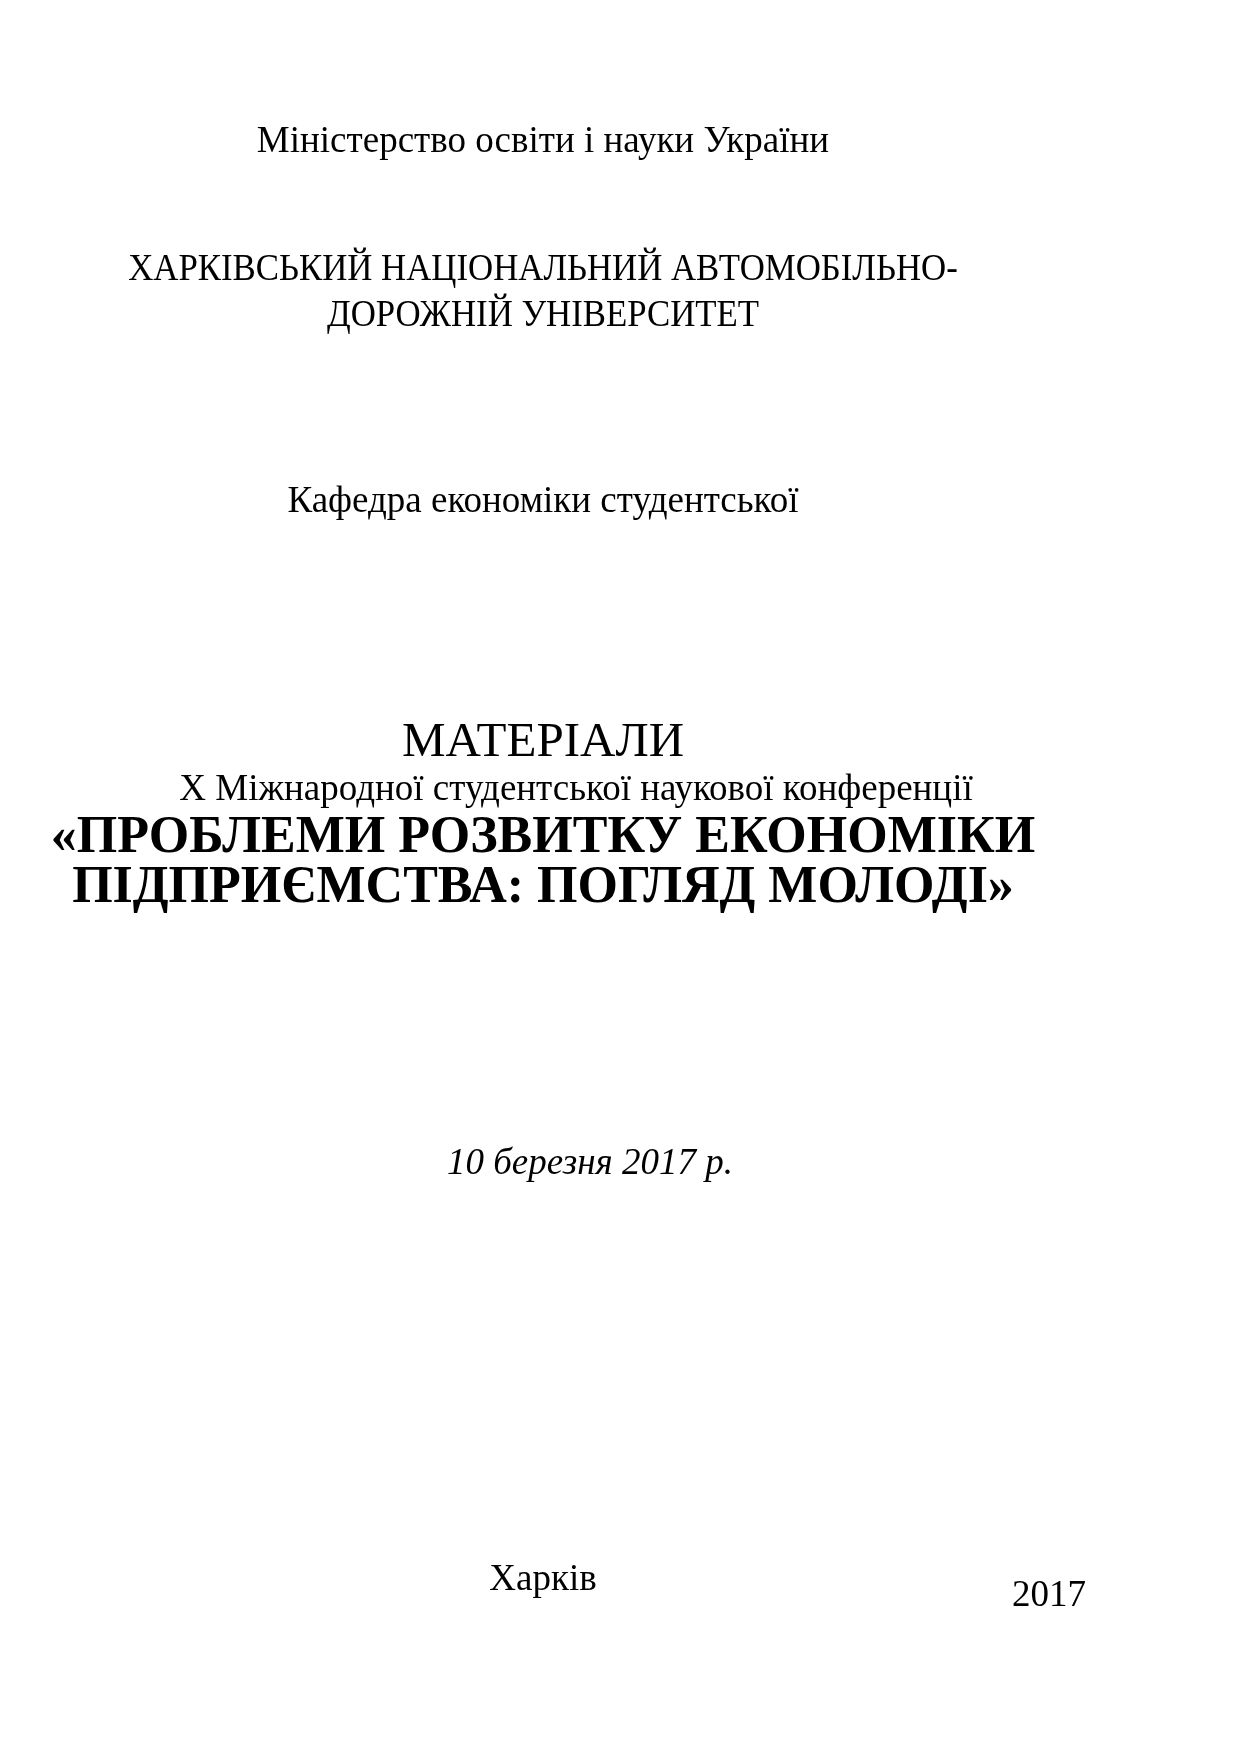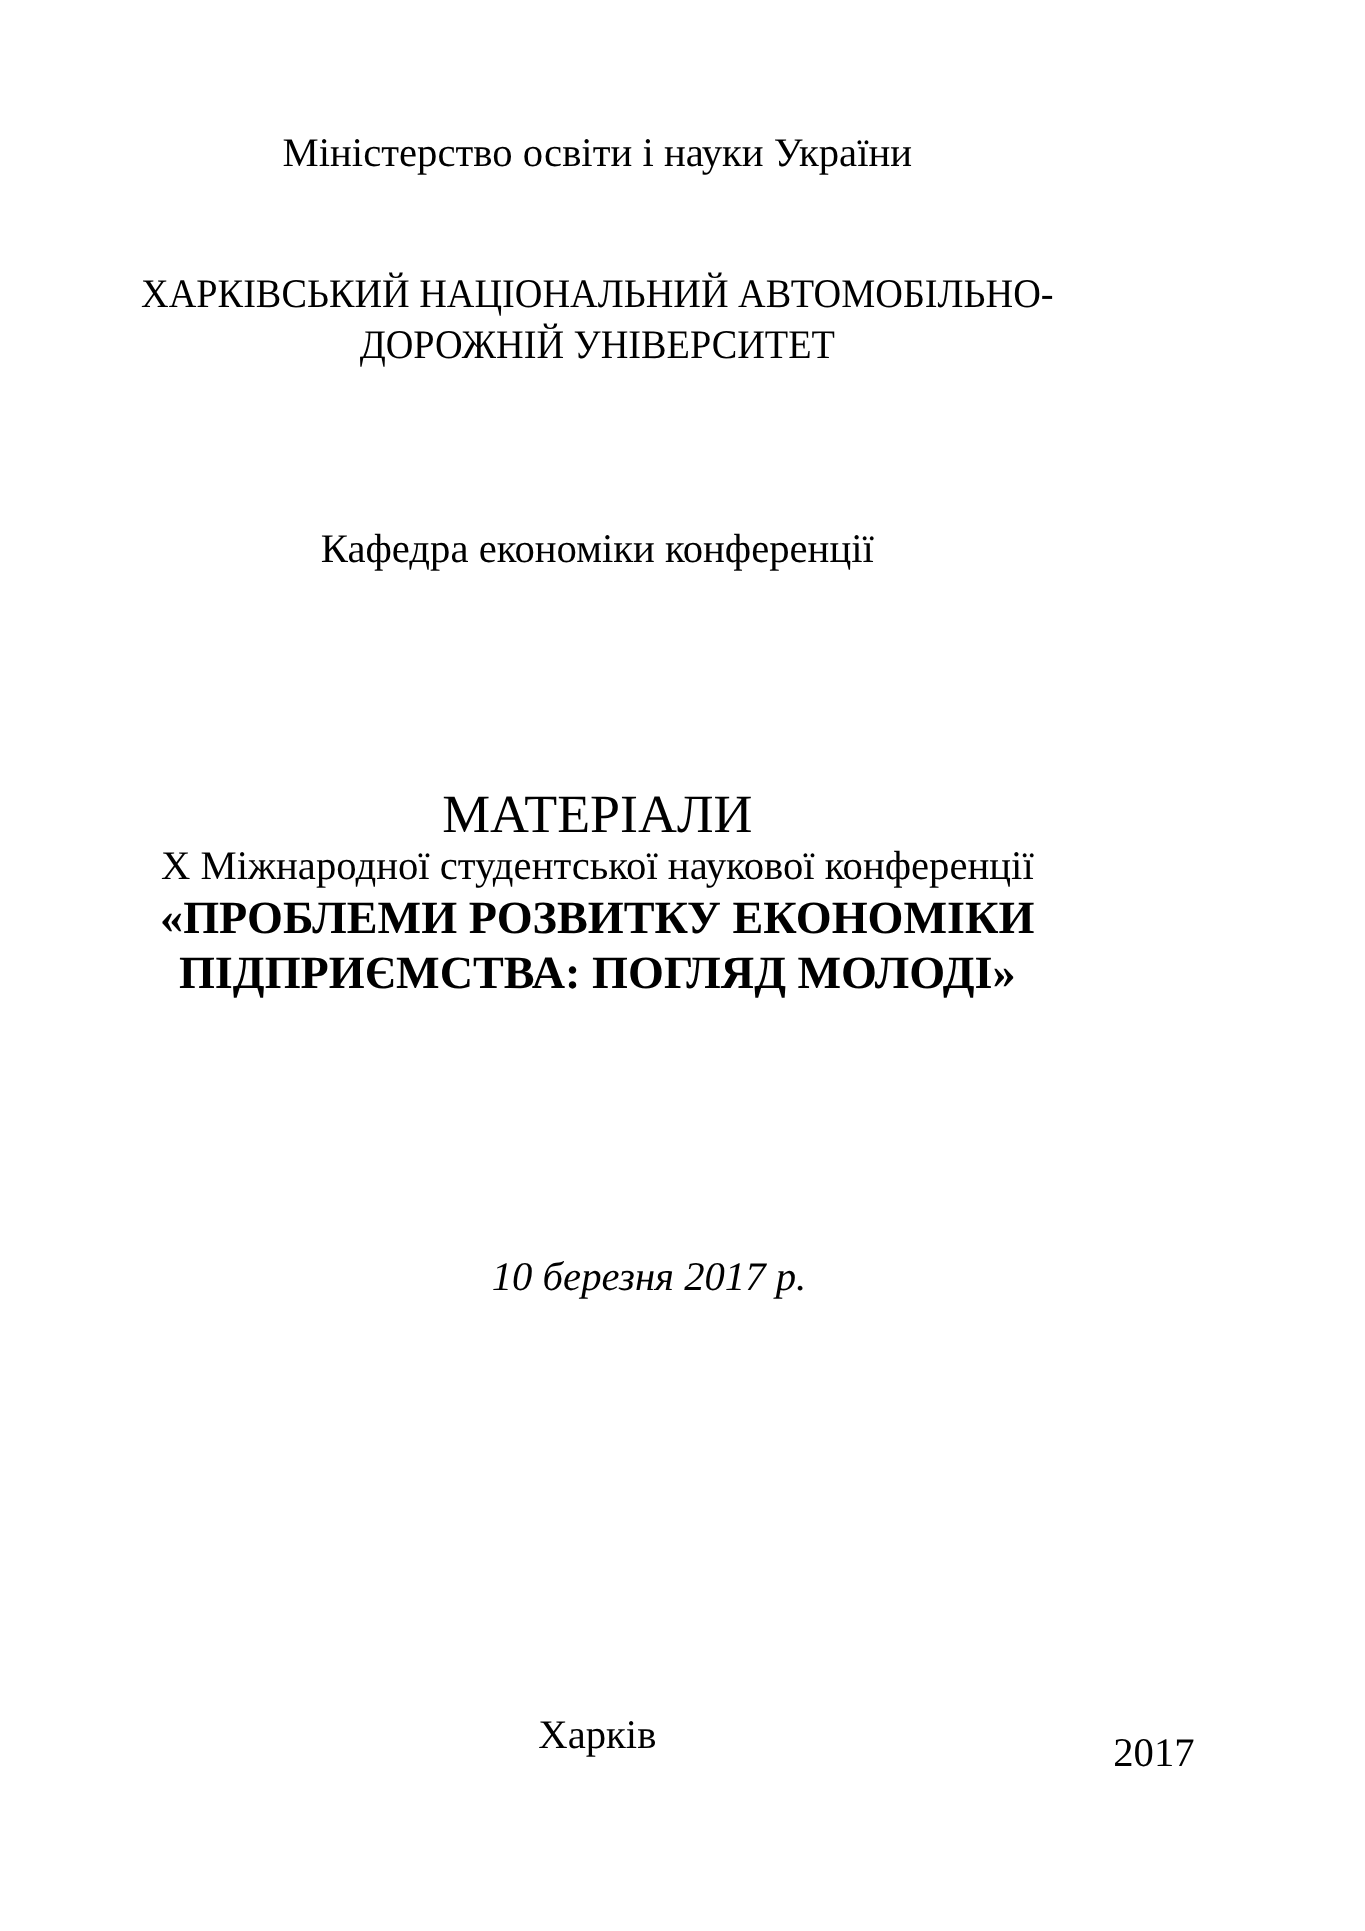--- a/index.html
+++ b/index.html
@@ -22,38 +22,38 @@
     text-align: center;
     white-space: nowrap;
   }
   .ministry { top: 118px; font-size: 37px; line-height: 44px; }
   .university { top: 245px; font-size: 37px; line-height: 46px; }
   .university span { display: block; }
   .university .u1 { transform: scaleX(0.94); }
   .university .u2 { transform: scaleX(0.94); }
   .department { top: 478px; font-size: 37px; line-height: 44px; }
   .materials-title { top: 715px; font-size: 49px; line-height: 50px; }
-  .conference-line { top: 766px; font-size: 37px; line-height: 44px; }
-  .conf-title { top: 810px; font-size: 42px; line-height: 50px; font-weight: bold; }
+  .conference-line { top: 766px; font-size: 37px; line-height: 44px; padding-left: 33px; }
+  .conf-title { top: 810px; font-size: 52px; line-height: 50px; font-weight: bold; }
   .conf-title span { display: block; }
   .date { top: 1140px; font-size: 37px; line-height: 44px; font-style: italic; margin-left: 47px; }
   .city { top: 1528px; font-size: 37px; line-height: 44px; margin-top: 28px; }
   .year { top: 1572px; font-size: 37px; line-height: 44px; text-align: right; }
 </style>
 </head>
 <body>
 
 <div class="line ministry">Міністерство освіти і науки України</div>
 
 <div class="line university">
   <span class="u1">ХАРКІВСЬКИЙ НАЦІОНАЛЬНИЙ АВТОМОБІЛЬНО-</span>
   <span class="u2">ДОРОЖНІЙ УНІВЕРСИТЕТ</span>
 </div>
 
-<div class="line department">Кафедра економіки конференції</div>
+<div class="line department">Кафедра економіки студентської</div>
 
 <div class="line materials-title">МАТЕРІАЛИ</div>
 
 <div class="line conference-line">X Міжнародної студентської наукової конференції</div>
 
 <div class="line conf-title">
   <span>«ПРОБЛЕМИ РОЗВИТКУ ЕКОНОМІКИ</span>
   <span>ПІДПРИЄМСТВА: ПОГЛЯД МОЛОДІ»</span>
 </div>
 

